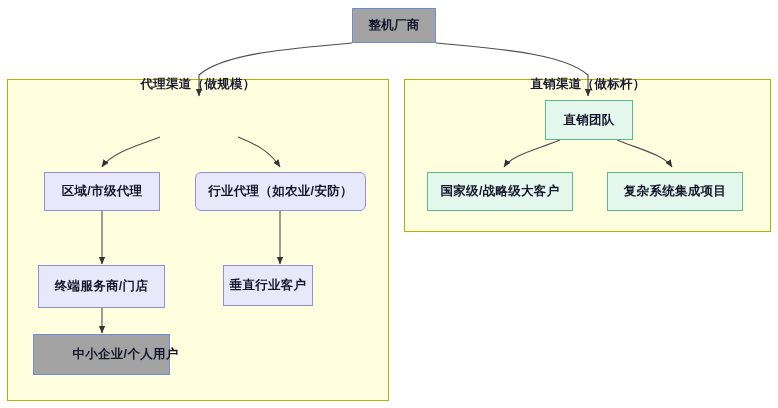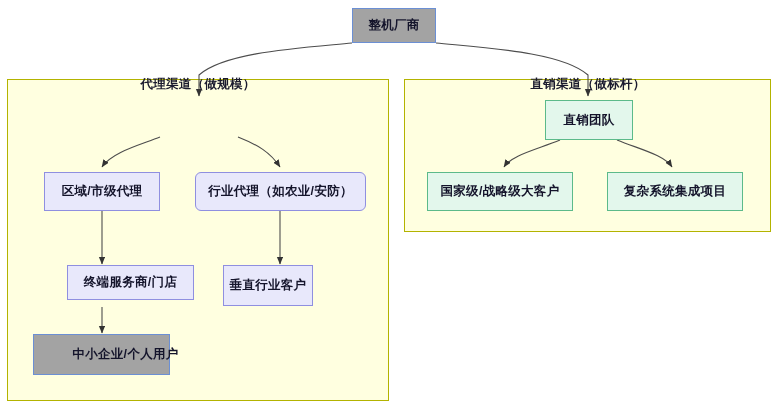--- a/index.html
+++ b/index.html
@@ -104,21 +104,21 @@
     </g>
   </svg>
 
   <div class="node node-blue" style="left:352px; top:8px; width:84px; height:35px;">整机厂商</div>
 
 
   <div class="node node-lav" style="left:44px; top:172px; width:116px; height:39px;">区域/市级代理</div>
 
   <div class="node node-lav" style="left:195px; top:172px; width:171px; height:39px;border-radius:6px;">行业代理（如农业/安防）</div>
 
-  <div class="node node-lav" style="left:38px; top:265px; width:127px; height:35px;margin-left:29px;">终端服务商/门店</div>
+  <div class="node node-lav" style="left:38px; top:265px; width:127px; height:43px;">终端服务商/门店</div>
 
   <div class="node node-lav" style="left:223px; top:265px; width:90px; height:41px;">垂直行业客户</div>
 
   <div class="node node-blue" style="left:33px; top:334px; width:137px; height:41px;padding-left:48px;">中小企业/个人用户</div>
 
   <div class="node node-green" style="left:545px; top:100px; width:88px; height:40px;">直销团队</div>
 
   <div class="node node-green" style="left:427px; top:172px; width:146px; height:39px;">国家级/战略级大客户</div>
 
   <div class="node node-green" style="left:607px; top:172px; width:136px; height:39px;">复杂系统集成项目</div>

